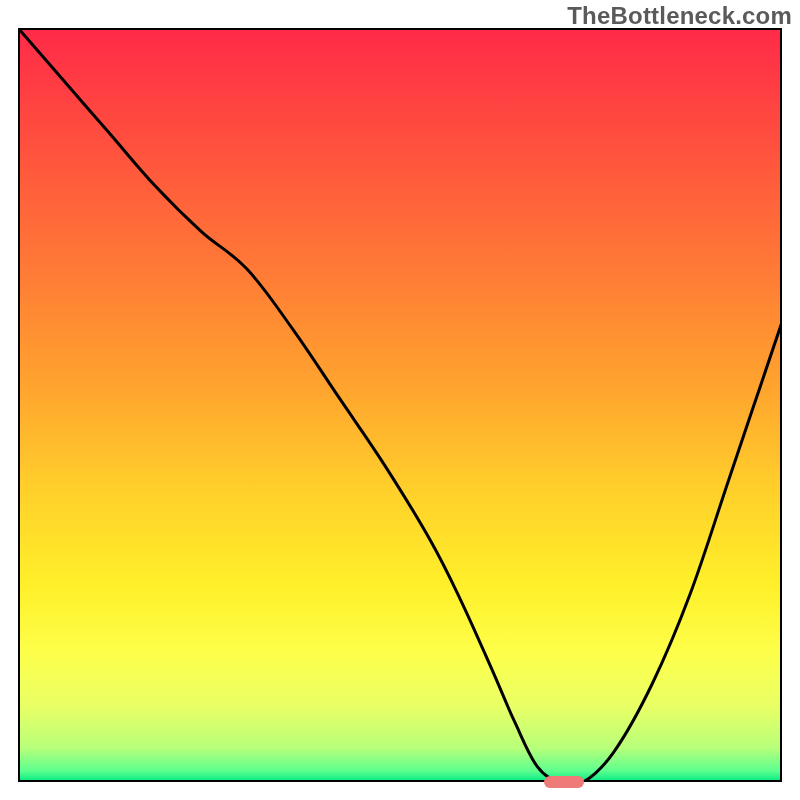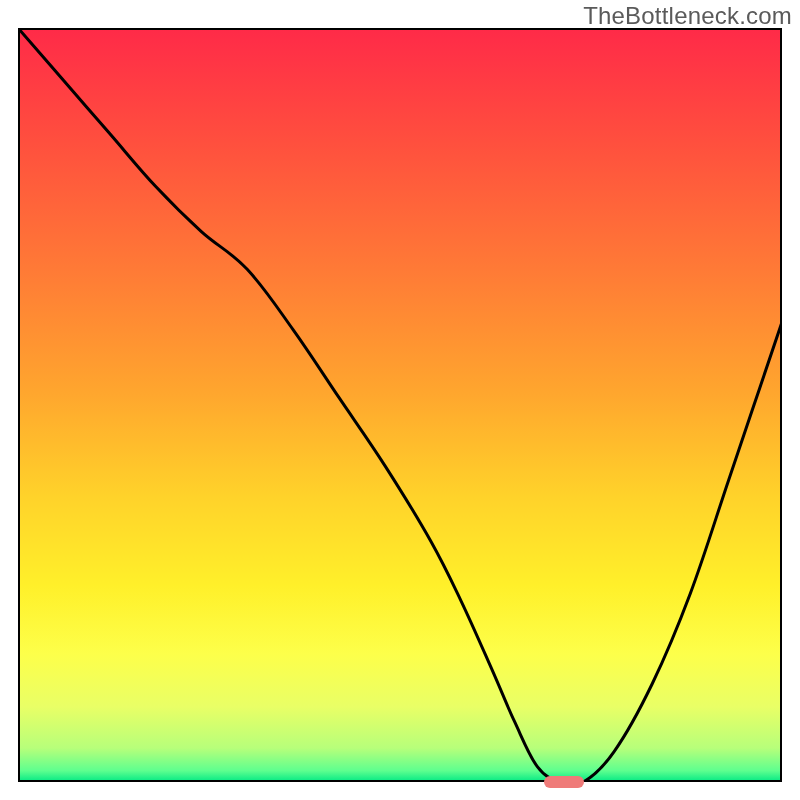--- a/index.html
+++ b/index.html
@@ -15,21 +15,21 @@
     position: relative;
     width: 800px;
     height: 800px;
     box-sizing: border-box;
   }
   .watermark {
     position: absolute;
     top: 2px;
     right: 8px;
     font-size: 24px;
-    font-weight: 400;
+    font-weight: 700;
     color: #5a5a5a;
     letter-spacing: 0.2px;
     text-align: right;
     z-index: 10;
   }
   .plot-area {
     position: absolute;
     left: 18px;
     top: 28px;
     width: 764px;

